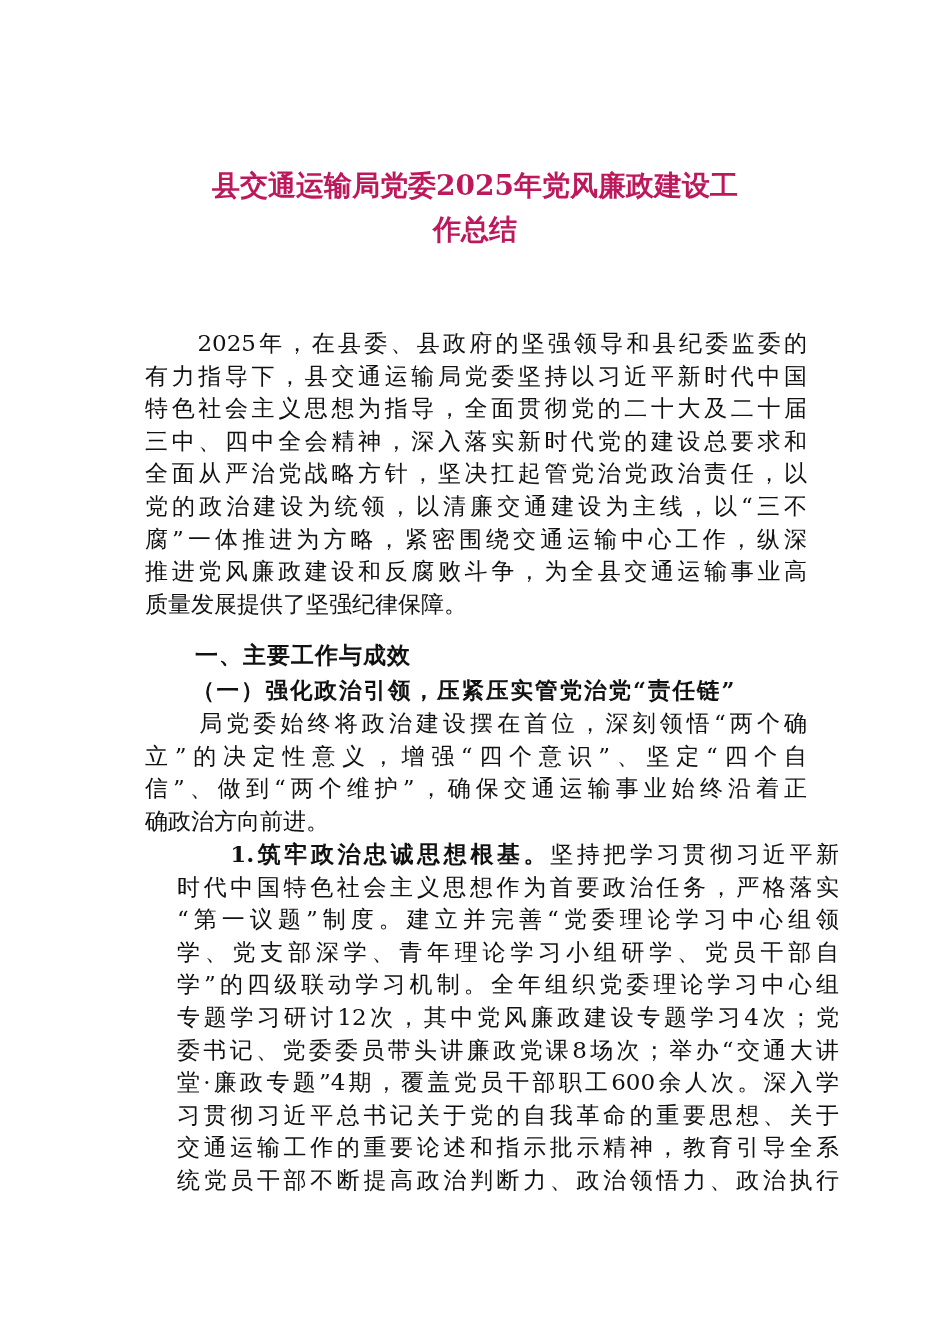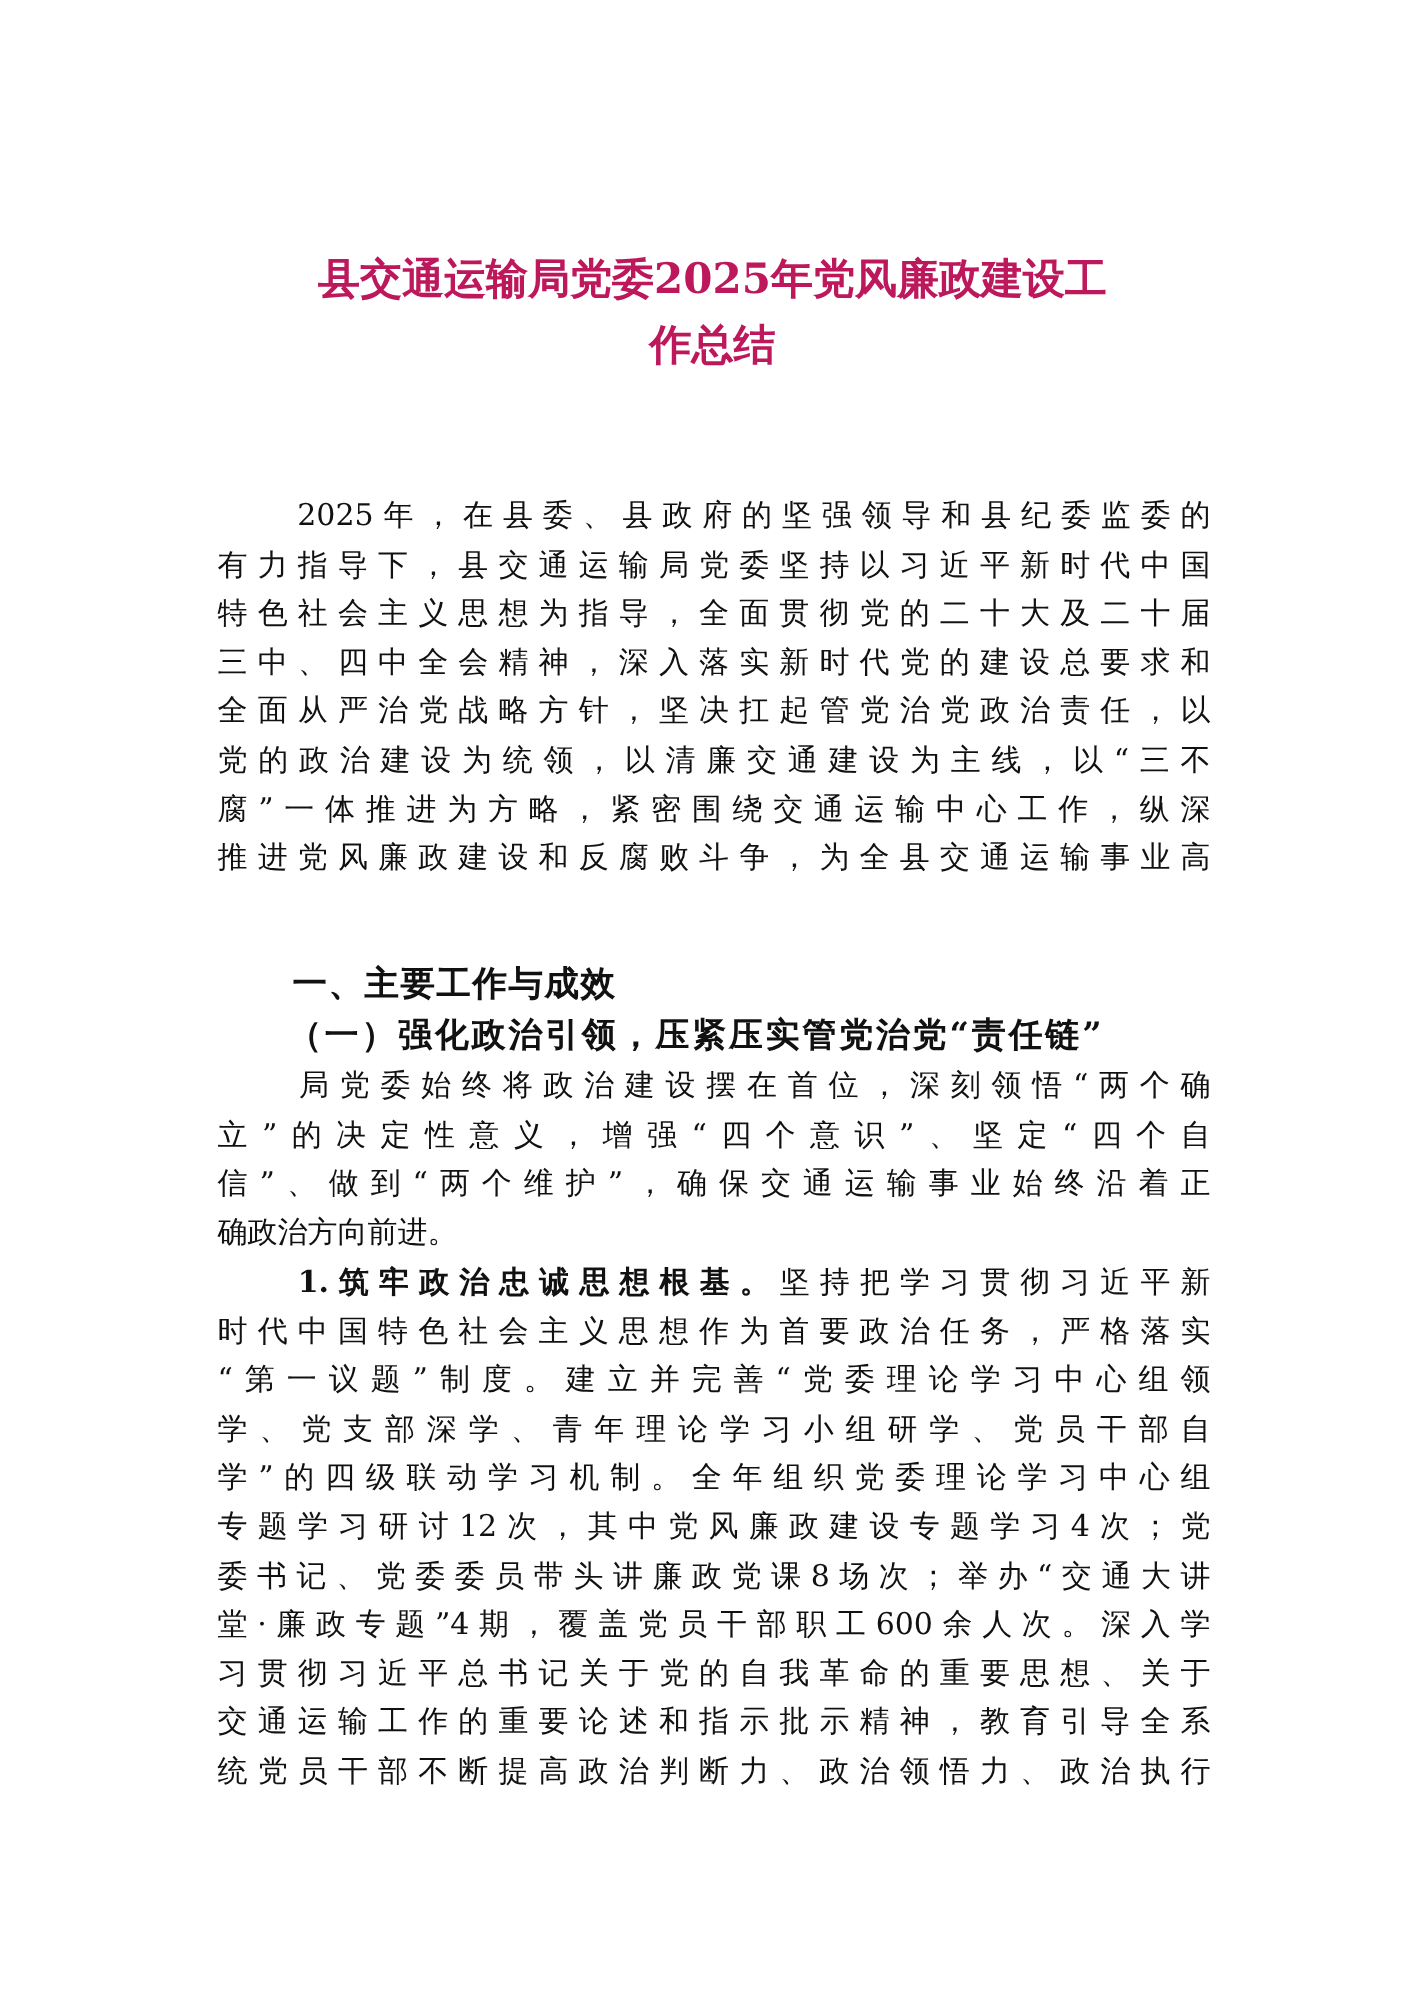--- a/index.html
+++ b/index.html
@@ -33,21 +33,21 @@
     line-height: 40px;
     color: #be185d;
     margin: 0;
   }
   .title-line1 { top: 166px; }
   .title-line2 { top: 210px; }
   .body-block {
     position: absolute;
     left: 145px;
     width: 662px;
-    font-size: 20px;
+    font-size: 23px;
     line-height: 32.6px;
     letter-spacing: 8.6px;
     text-align: justify;
     text-justify: inter-character;
     margin: 0;
     word-break: break-all;
   }
   .line {
     display: block;
     white-space: nowrap;
@@ -90,34 +90,35 @@
 
   <div class="body-block" style="top:327px;">
     <span class="line">　　2025年，在县委、县政府的坚强领导和县纪委监委的</span>
     <span class="line">有力指导下，县交通运输局党委坚持以习近平新时代中国</span>
     <span class="line">特色社会主义思想为指导，全面贯彻党的二十大及二十届</span>
     <span class="line">三中、四中全会精神，深入落实新时代党的建设总要求和</span>
     <span class="line">全面从严治党战略方针，坚决扛起管党治党政治责任，以</span>
     <span class="line">党的政治建设为统领，以清廉交通建设为主线，以“三不</span>
     <span class="line">腐”一体推进为方略，紧密围绕交通运输中心工作，纵深</span>
     <span class="line">推进党风廉政建设和反腐败斗争，为全县交通运输事业高</span>
+    <span class="line last">质量发展提供了坚强纪律保障。</span>
   </div>
 
   <h2 class="h1" style="top:641px;">一、主要工作与成效</h2>
 
   <h3 class="h2" style="top:674px;">（一）强化政治引领，压紧压实管党治党“责任链”</h3>
 
   <div class="body-block" style="top:707px;">
     <span class="line">　　局党委始终将政治建设摆在首位，深刻领悟“两个确</span>
     <span class="line">立”的决定性意义，增强“四个意识”、坚定“四个自</span>
     <span class="line">信”、做到“两个维护”，确保交通运输事业始终沿着正</span>
     <span class="line last">确政治方向前进。</span>
   </div>
 
-  <div class="body-block" style="top:838px;">
+  <div class="body-block" style="top:838px;margin-left:32px;">
     <span class="line"><span class="bold-lead">　　1.筑牢政治忠诚思想根基。</span><span>坚持把学习贯彻习近平新</span></span>
     <span class="line">时代中国特色社会主义思想作为首要政治任务，严格落实</span>
     <span class="line">“第一议题”制度。建立并完善“党委理论学习中心组领</span>
     <span class="line">学、党支部深学、青年理论学习小组研学、党员干部自</span>
     <span class="line">学”的四级联动学习机制。全年组织党委理论学习中心组</span>
     <span class="line">专题学习研讨12次，其中党风廉政建设专题学习4次；党</span>
     <span class="line">委书记、党委委员带头讲廉政党课8场次；举办“交通大讲</span>
     <span class="line">堂·廉政专题”4期，覆盖党员干部职工600余人次。深入学</span>
     <span class="line">习贯彻习近平总书记关于党的自我革命的重要思想、关于</span>
     <span class="line">交通运输工作的重要论述和指示批示精神，教育引导全系</span>

